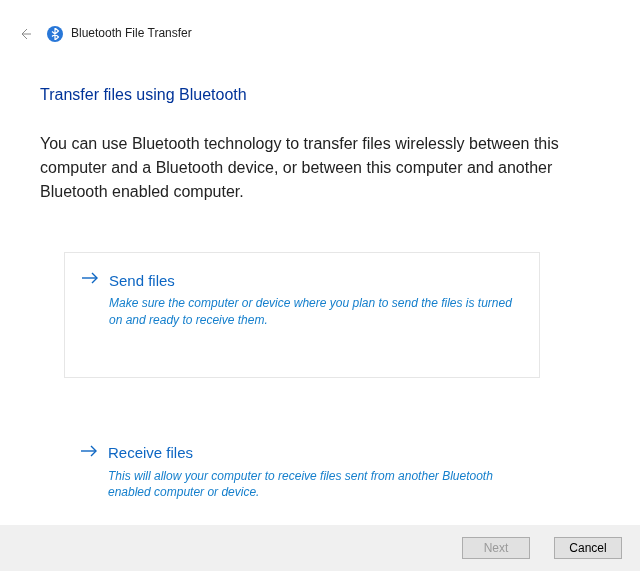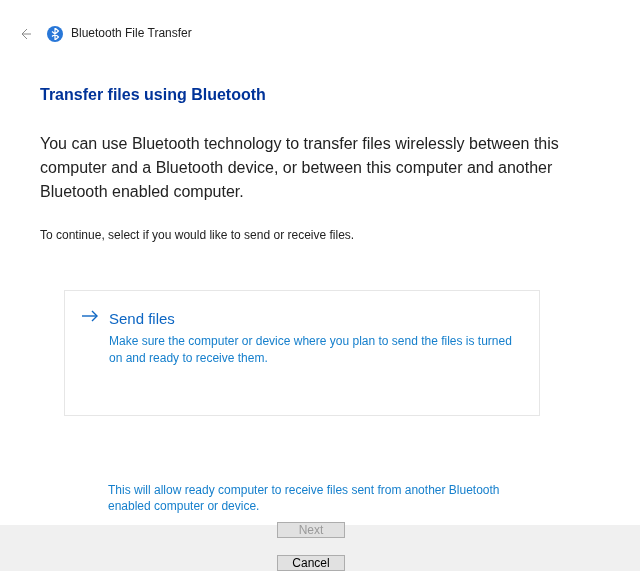--- a/index.html
+++ b/index.html
@@ -40,21 +40,21 @@
     .window-title {
       font-size: 12px;
       color: #222;
     }
     .content {
       padding: 40px 40px 0 40px;
     }
     .page-title {
       color: #003399;
       font-size: 16px;
-      font-weight: 700;
+      font-weight: 400;
       margin-bottom: 28px;
     }
     .intro-text {
       font-size: 16px;
       color: #222;
       line-height: 1.5;
       margin-bottom: 24px;
     }
     .instruction-text {
       font-size: 12px;
@@ -87,34 +87,34 @@
     }
     .option-title {
       color: #0d66c3;
       font-size: 15px;
     }
     .option-desc {
       color: #157fcc;
       font-size: 12px;
       line-height: 1.4;
       margin-left: 28px;
+      font-style: italic;
     }
     .footer {
       position: absolute;
       bottom: 0;
       left: 0;
       width: 100%;
       height: 46px;
       background: #f0f0f0;
       display: flex;
       align-items: center;
       justify-content: flex-end;
       padding-right: 18px;
-      gap: 17px;
-      flex-direction: column;
+      gap: 24px;
     }
     .btn {
       min-width: 68px;
       height: 22px;
       border: 1px solid #adadad;
       background: #e1e1e1;
       font-size: 12px;
       cursor: pointer;
     }
     .btn:disabled {
@@ -136,38 +136,46 @@
     <svg width="10" height="12" viewBox="0 0 10 12">
       <path d="M5 0 L5 12 L8.5 9 L2 3.5 M5 0 L8.5 3 L2 8.5" stroke="#ffffff" stroke-width="1.2" fill="none" stroke-linejoin="round"></path>
     </svg>
   </span>
   <span class="window-title">Bluetooth File Transfer</span>
 </div>
 
 <div class="content">
   <h1 class="page-title">Transfer files using Bluetooth</h1>
   <p class="intro-text">You can use Bluetooth technology to transfer files wirelessly between this computer and a Bluetooth device, or between this computer and another Bluetooth enabled computer.</p>
-  <p class="instruction-text">To continue, select if you would like to send or receive files.</p>
 
   <div class="options">
     <div class="option bordered">
       <div class="option-header">
         <span class="arrow">
           <svg width="18" height="14" viewBox="0 0 18 14">
             <line x1="1" y1="7" x2="15" y2="7" stroke="#0d66c3" stroke-width="1.4"></line>
             <path d="M11 2 L16 7 L11 12" stroke="#0d66c3" stroke-width="1.4" fill="none"></path>
           </svg>
         </span>
         <span class="option-title">Send files</span>
       </div>
       <div class="option-desc">Make sure the computer or device where you plan to send the files is turned on and ready to receive them.</div>
     </div>
 
     <div class="option">
-      <div class="option-desc">This will allow ready computer to receive files sent from another Bluetooth enabled computer or device.</div>
+      <div class="option-header">
+        <span class="arrow">
+          <svg width="18" height="14" viewBox="0 0 18 14">
+            <line x1="1" y1="7" x2="15" y2="7" stroke="#0d66c3" stroke-width="1.4"></line>
+            <path d="M11 2 L16 7 L11 12" stroke="#0d66c3" stroke-width="1.4" fill="none"></path>
+          </svg>
+        </span>
+        <span class="option-title">Receive files</span>
+      </div>
+      <div class="option-desc">This will allow your computer to receive files sent from another Bluetooth enabled computer or device.</div>
     </div>
   </div>
 </div>
 
 <div class="footer">
   <button class="btn" disabled="">Next</button>
   <button class="btn">Cancel</button>
 </div>
 
 </body></html>

